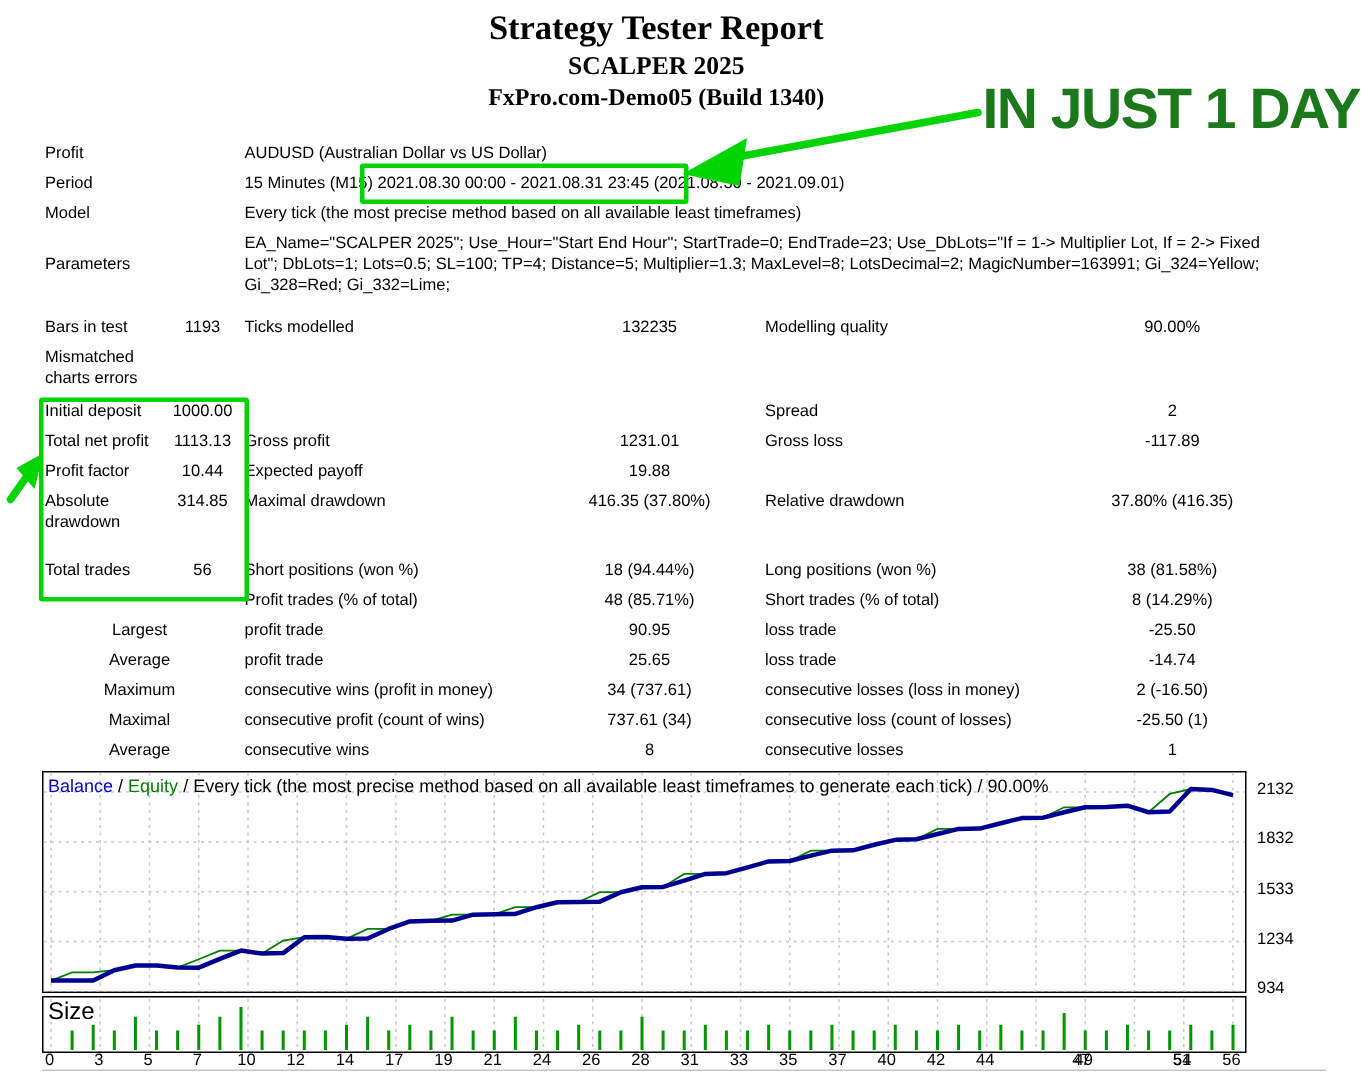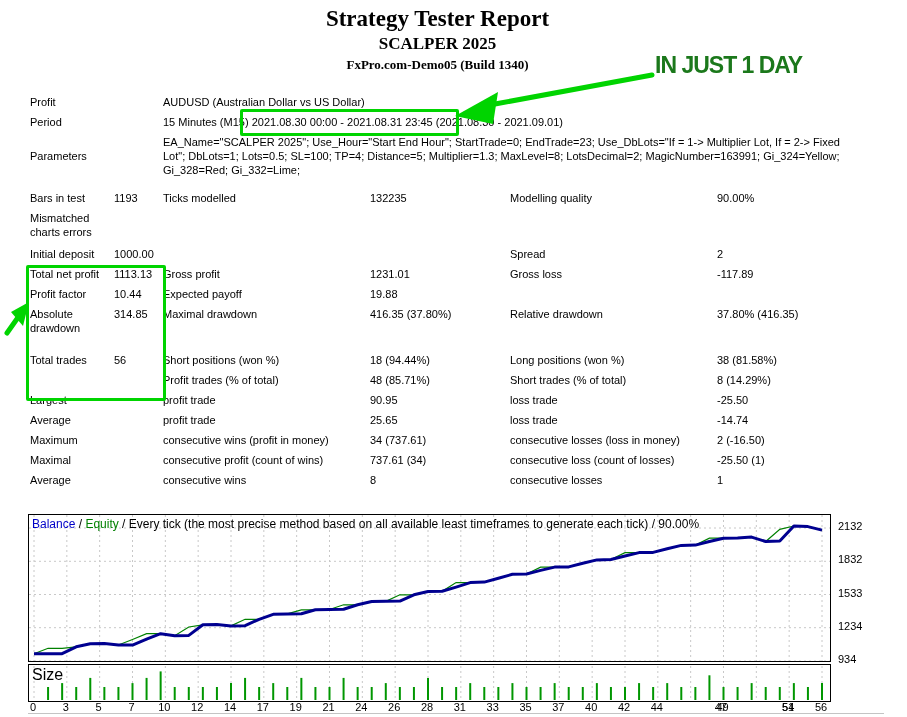--- a/index.html
+++ b/index.html
@@ -2,29 +2,29 @@
 <html><head>
 <meta charset="utf-8">
 <style>
   html,body{margin:0;padding:0;background:#fff;}
   .page{position:relative;width:907px;height:717px;background:#fff;overflow:hidden;
         font-family:"Liberation Sans","DejaVu Sans",sans-serif;font-size:11px;color:#000;}
   
   .hdr{position:absolute;left:0;top:6px;width:875px;text-align:center;}
   .hdr .t1{font-family:"Liberation Serif","DejaVu Serif",serif;font-size:23px;font-weight:bold;}
   .hdr .t2{font-family:"Liberation Serif","DejaVu Serif",serif;font-size:17px;font-weight:bold;margin-top:2px;}
-  .hdr .t3{font-family:"Liberation Serif","DejaVu Serif",serif;font-size:13px;font-weight:bold;margin-top:3px;}
-  .banner{position:absolute;left:655px;top:52px;width:250px;font-size:23px;font-weight:bold;
+  .hdr .t3{font-family:"Liberation Serif","DejaVu Serif",serif;font-size:16px;font-weight:bold;margin-top:3px;}
+  .banner{position:absolute;left:655px;top:52px;width:250px;font-size:38px;font-weight:bold;
           letter-spacing:-1px;color:#1b781b;white-space:nowrap;}
   
   table.rep{position:absolute;left:28px;top:95px;width:822px;border-collapse:collapse;table-layout:fixed;}
   table.rep td{padding:0 2px;vertical-align:top;font-size:11px;line-height:14px;overflow:visible;}
   table.rep td.c3{padding-left:5px;}
   table.rep td.c5{padding-left:10px;}
-  table.rep td.r{text-align:left;}
+  table.rep td.r{text-align:center;}
   table.rep td.c6{padding-right:4px;}
   table.rep td.c4{padding-right:4px;}
   tr.h20{height:20px;} tr.h56{height:56px;} tr.h36{height:36px;} tr.h46{height:46px;}
   td.wrap{white-space:normal;}
   td.nw{white-space:nowrap;}
   
   .hl-box{position:absolute;border:3px solid #00d400;border-radius:2px;pointer-events:none;}
   .box-period{left:240px;top:109px;width:213px;height:21px;}
   .box-stats{left:26px;top:265px;width:134px;height:130px;}
   svg.overlay{position:absolute;left:0;top:0;pointer-events:none;}
@@ -64,20 +64,25 @@
     <tbody>
       <tr class="h20">
         <td class="wrap">Profit</td>
         <td></td>
         <td class="c3 nw" colspan="4">AUDUSD (Australian Dollar vs US Dollar)</td>
       </tr>
       <tr class="h20">
         <td class="wrap">Period</td>
         <td></td>
         <td class="c3 nw" colspan="4"><span>15 Minutes (M15) </span><span>2021.08.30 00:00 - 2021.08.31 23:45</span><span> (2021.08.30 - 2021.09.01)</span></td>
+      </tr>
+      <tr class="h20">
+        <td class="wrap">Model</td>
+        <td></td>
+        <td class="c3 nw" colspan="4">Every tick (the most precise method based on all available least timeframes)</td>
       </tr>
       <tr class="h56">
         <td class="wrap" style="padding-top:14px;">Parameters</td>
         <td></td>
         <td class="c3 wrap" colspan="4">EA_Name="SCALPER 2025"; Use_Hour="Start End Hour"; StartTrade=0; EndTrade=23; Use_DbLots="If = 1-&gt; Multiplier Lot, If = 2-&gt; Fixed Lot"; DbLots=1; Lots=0.5; SL=100; TP=4; Distance=5; Multiplier=1.3; MaxLevel=8; LotsDecimal=2; MagicNumber=163991; Gi_324=Yellow; Gi_328=Red; Gi_332=Lime;</td>
       </tr>
     </tbody>
     <tbody id="stats-body">
         <tr class="h20">
           <td class="wrap">Bars in test</td>

